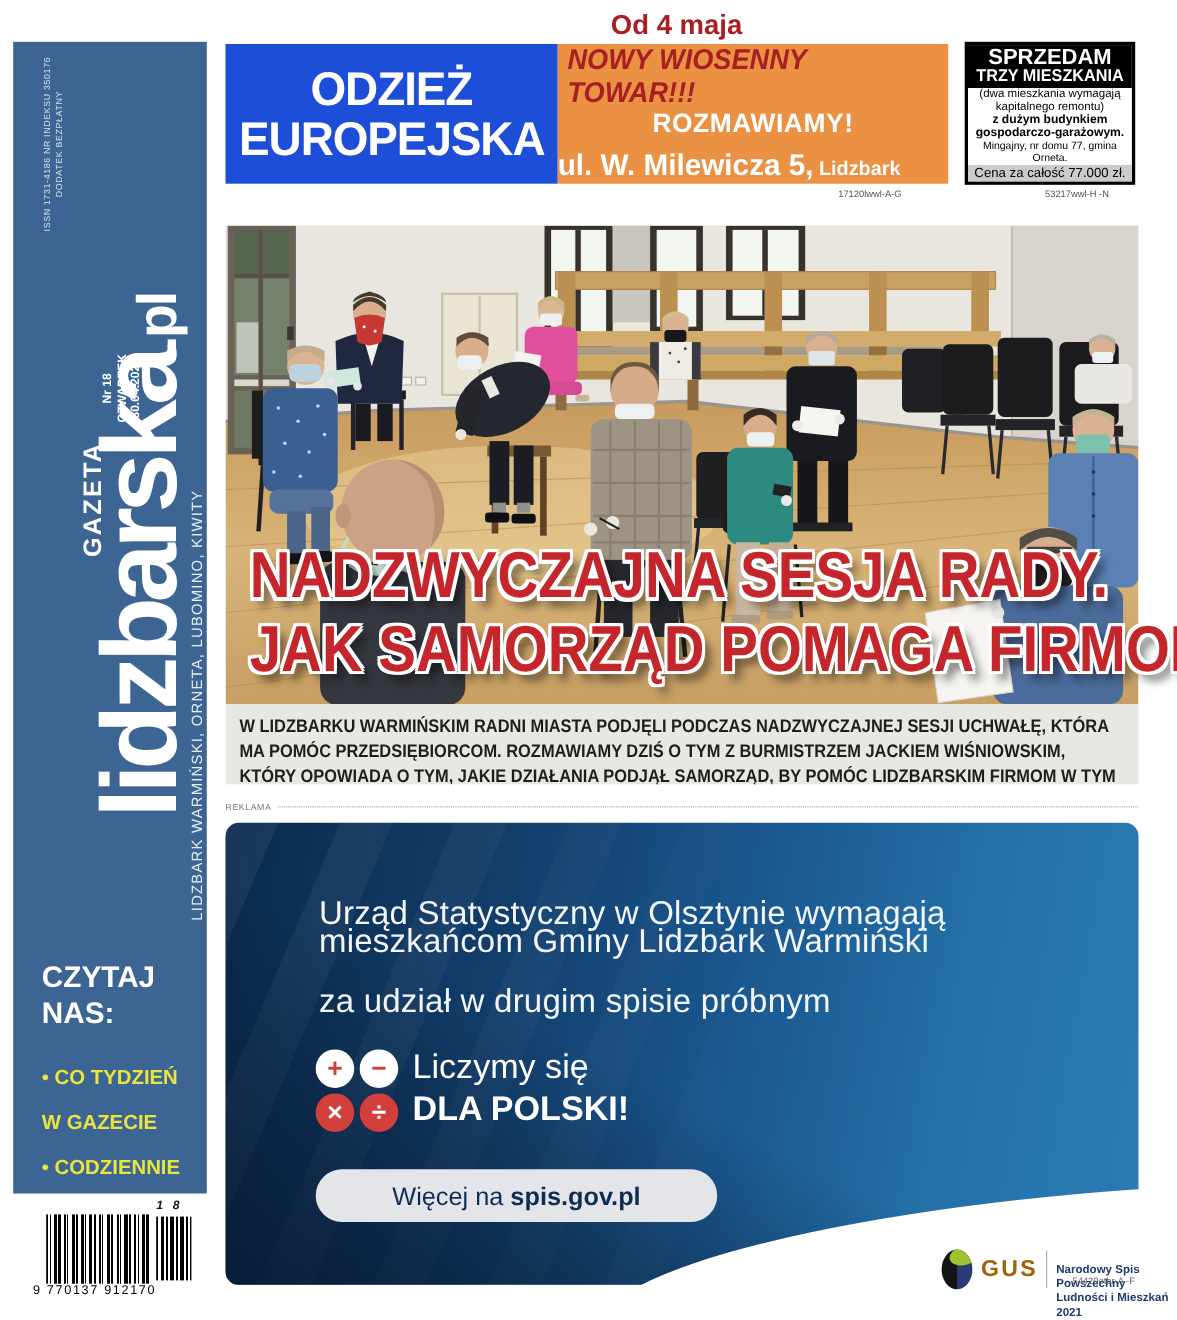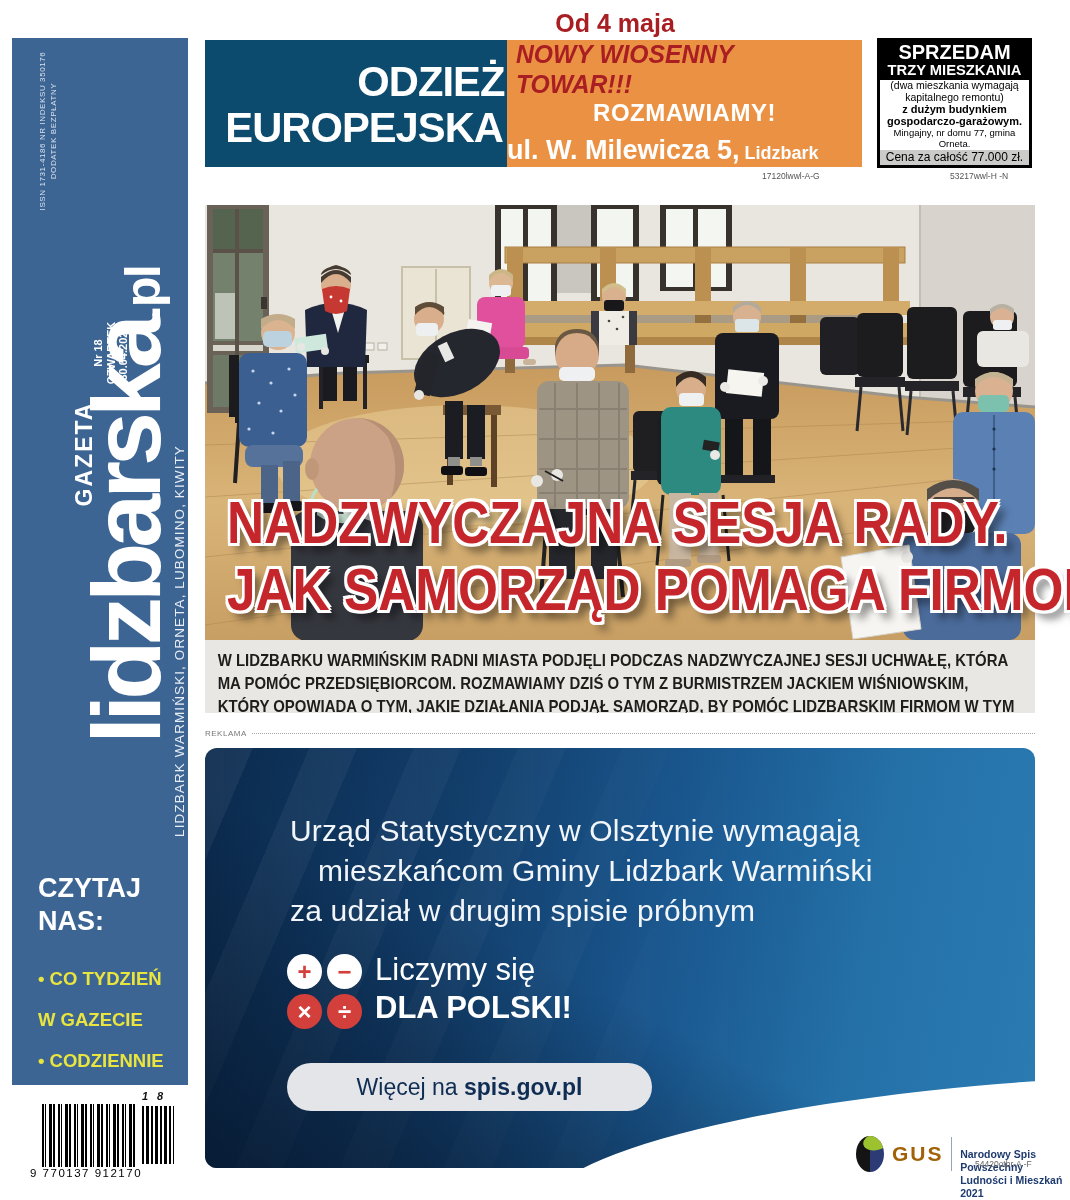--- a/index.html
+++ b/index.html
@@ -25,22 +25,22 @@
   
   .barcode { position:absolute; left:30px; top:1090px; width:152px; height:100px; background:#fff; }
   .bc-addon-num { position:absolute; left:112px; top:0px; font-size:11px; font-weight:700; letter-spacing:9px; color:#111;font-style:italic;}
   .bc-main { position:absolute; left:12px; top:14px; width:96px; height:64px;
      background:repeating-linear-gradient(90deg,#000 0 2px,#fff 2px 3px,#000 3px 4px,#fff 4px 7px,#000 7px 10px,#fff 10px 11px,#000 11px 13px,#fff 13px 16px); }
   .bc-addon { position:absolute; left:112px; top:16px; width:32px; height:58px;
      background:repeating-linear-gradient(90deg,#000 0 2px,#fff 2px 4px,#000 4px 7px,#fff 7px 9px); }
   .bc-digits { position:absolute; left:0px; top:77px; font-size:11.5px; letter-spacing:1.5px; color:#000; background:#fff; }
 
   
-  .ad-red { position:absolute; left:205px; top:40px; width:302px; height:127px; background:#0c4a6e;
-    display:flex; flex-direction:column; align-items:flex-end; justify-content:center; }
+  .ad-red { position:absolute; left:205px; top:40px; width:302px; height:127px; background:#1d4ed8;
+    display:flex; flex-direction:column; align-items:center; justify-content:center; }
   .ad-red .l { color:#fff; font-weight:800; font-size:43px; line-height:46px; transform:scaleX(.97); letter-spacing:-1px;}
   .ad-orange { position:absolute; left:507px; top:40px; width:355px; height:127px; background:#eb9143;
     display:flex; flex-direction:column; align-items:center; justify-content:center; }
   .ao-r1 { font-size:25px; font-weight:800; color:#a81e23; line-height:27px;}
   .ao-r1 .wh { color:#fff; font-size:20px; }
   .ao-r2 { font-size:26px; font-weight:900; font-style:italic; color:#a81e23; transform:scaleX(.95); line-height:30px;}
   .ao-r3 { font-size:24px; font-weight:800; color:#fff; line-height:28px; letter-spacing:.5px;}
   .ao-hr { width:330px; height:2px; background:#fff; margin:5px 0 4px 0; }
   .ao-r4 { font-size:27px; font-weight:800; color:#fff; line-height:28px;}
   .ao-r4 .city { font-size:18px; }
@@ -79,21 +79,21 @@
   .census { position:absolute; left:205px; top:748px; width:830px; height:420px;
     border-radius:12px 12px 0 12px; overflow:hidden;
     background:linear-gradient(100deg,#0b2a4d 0%,#123e6b 30%,#1a578f 55%,#2471a8 78%,#2b7cb3 100%); }
   .census .darkcorner { position:absolute; inset:0;
     background:linear-gradient(to top right, rgba(7,25,48,.85) 0%, rgba(7,25,48,0) 45%); }
   .census .stripes { position:absolute; inset:0;
     background:repeating-linear-gradient(113deg, rgba(255,255,255,.06) 0 44px, rgba(255,255,255,0) 44px 96px);
     -webkit-mask-image:linear-gradient(to right,#000 0%,transparent 70%);
     mask-image:linear-gradient(to right,#000 0%,transparent 70%); }
   .census .line { position:absolute; left:85px; color:#f2f6fa; font-size:30px; font-weight:400; letter-spacing:.2px;}
-  .c-l1 { top:66px; } .c-l2 { top:106px;margin-left:28px; } .c-l3 { top:146px; }
+  .c-l1 { top:66px; } .c-l2 { top:91px; } .c-l3 { top:146px; }
   .mathgrid { position:absolute; left:82px; top:206px; width:76px; display:grid;
     grid-template-columns:35px 35px; grid-gap:5px; }
   .mcirc { width:35px; height:35px; border-radius:50%; display:flex; align-items:center; justify-content:center;
     font-weight:900; font-size:24px; line-height:1; }
   .mc-light { background:#fff; color:#d3403c; }
   .mc-red { background:#d3403c; color:#fff; }
   .slogan1 { position:absolute; left:170px; top:204px; color:#fff; font-size:31px; font-weight:400; }
   .slogan2 { position:absolute; left:170px; top:242px; color:#fff; font-size:31px; font-weight:800; }
   .pill { position:absolute; left:82px; top:315px; width:365px; height:48px; border-radius:24px;
     background:#e3e5e9; display:flex; align-items:center; justify-content:center;

